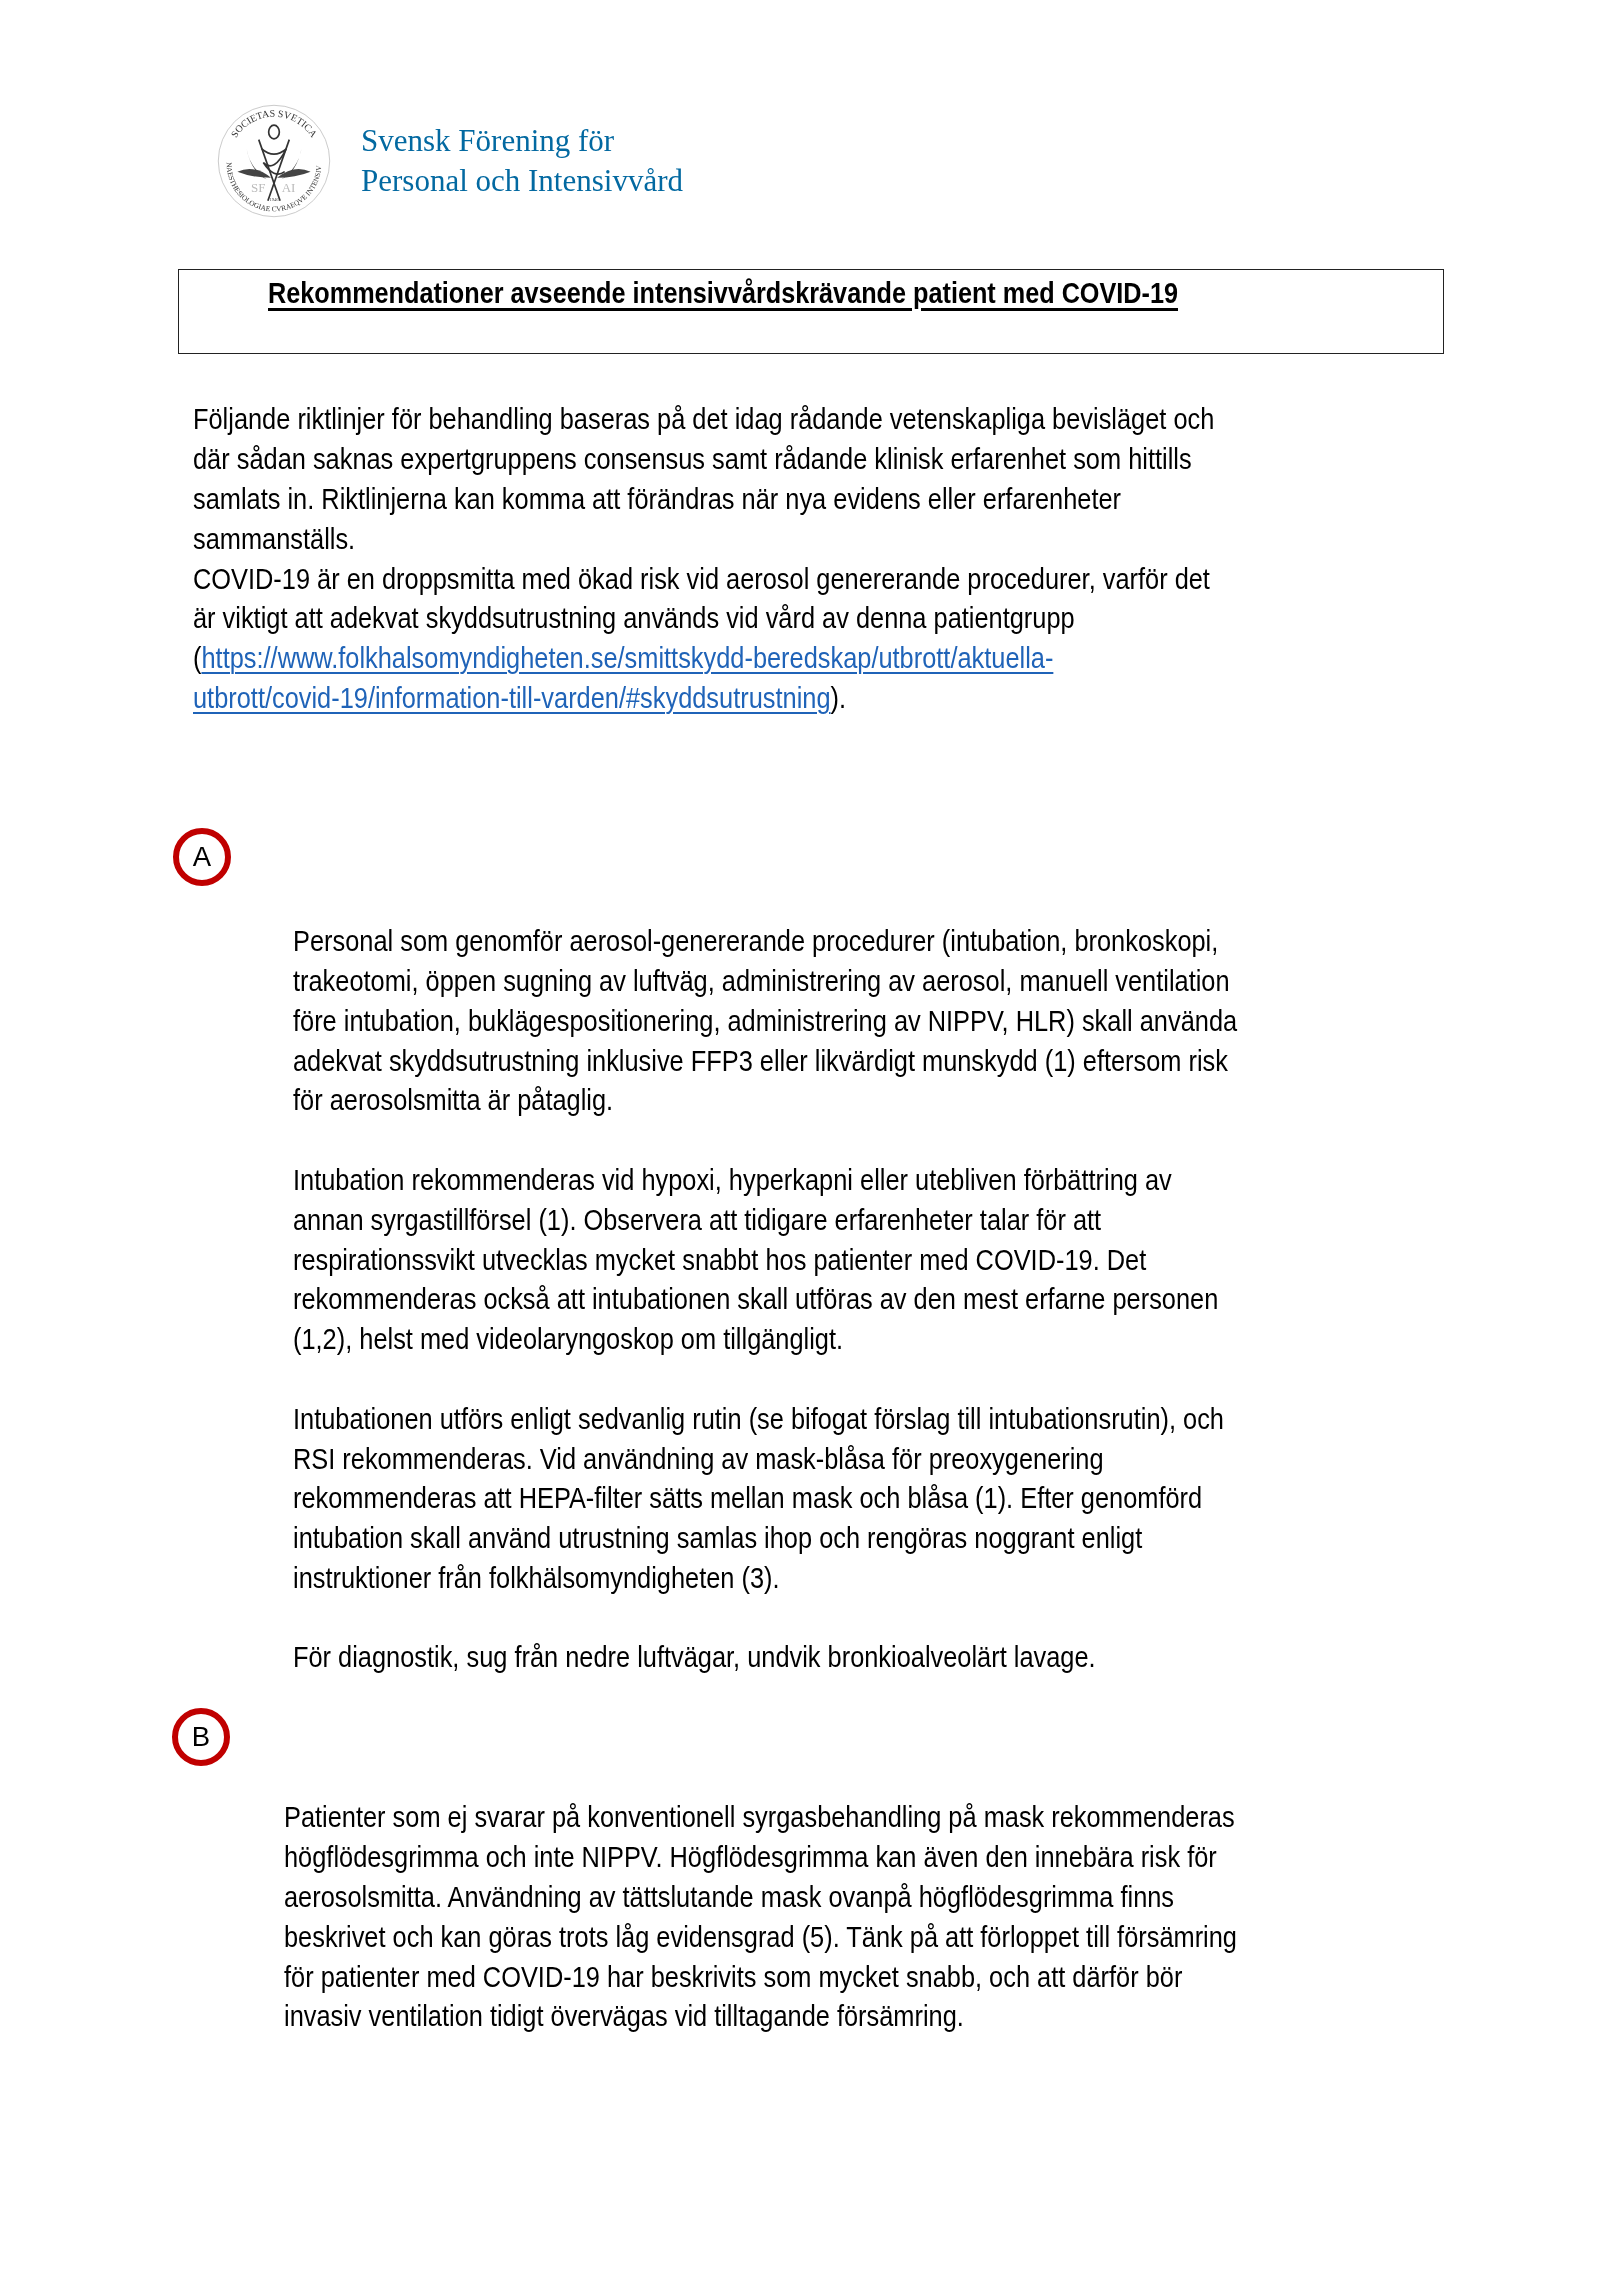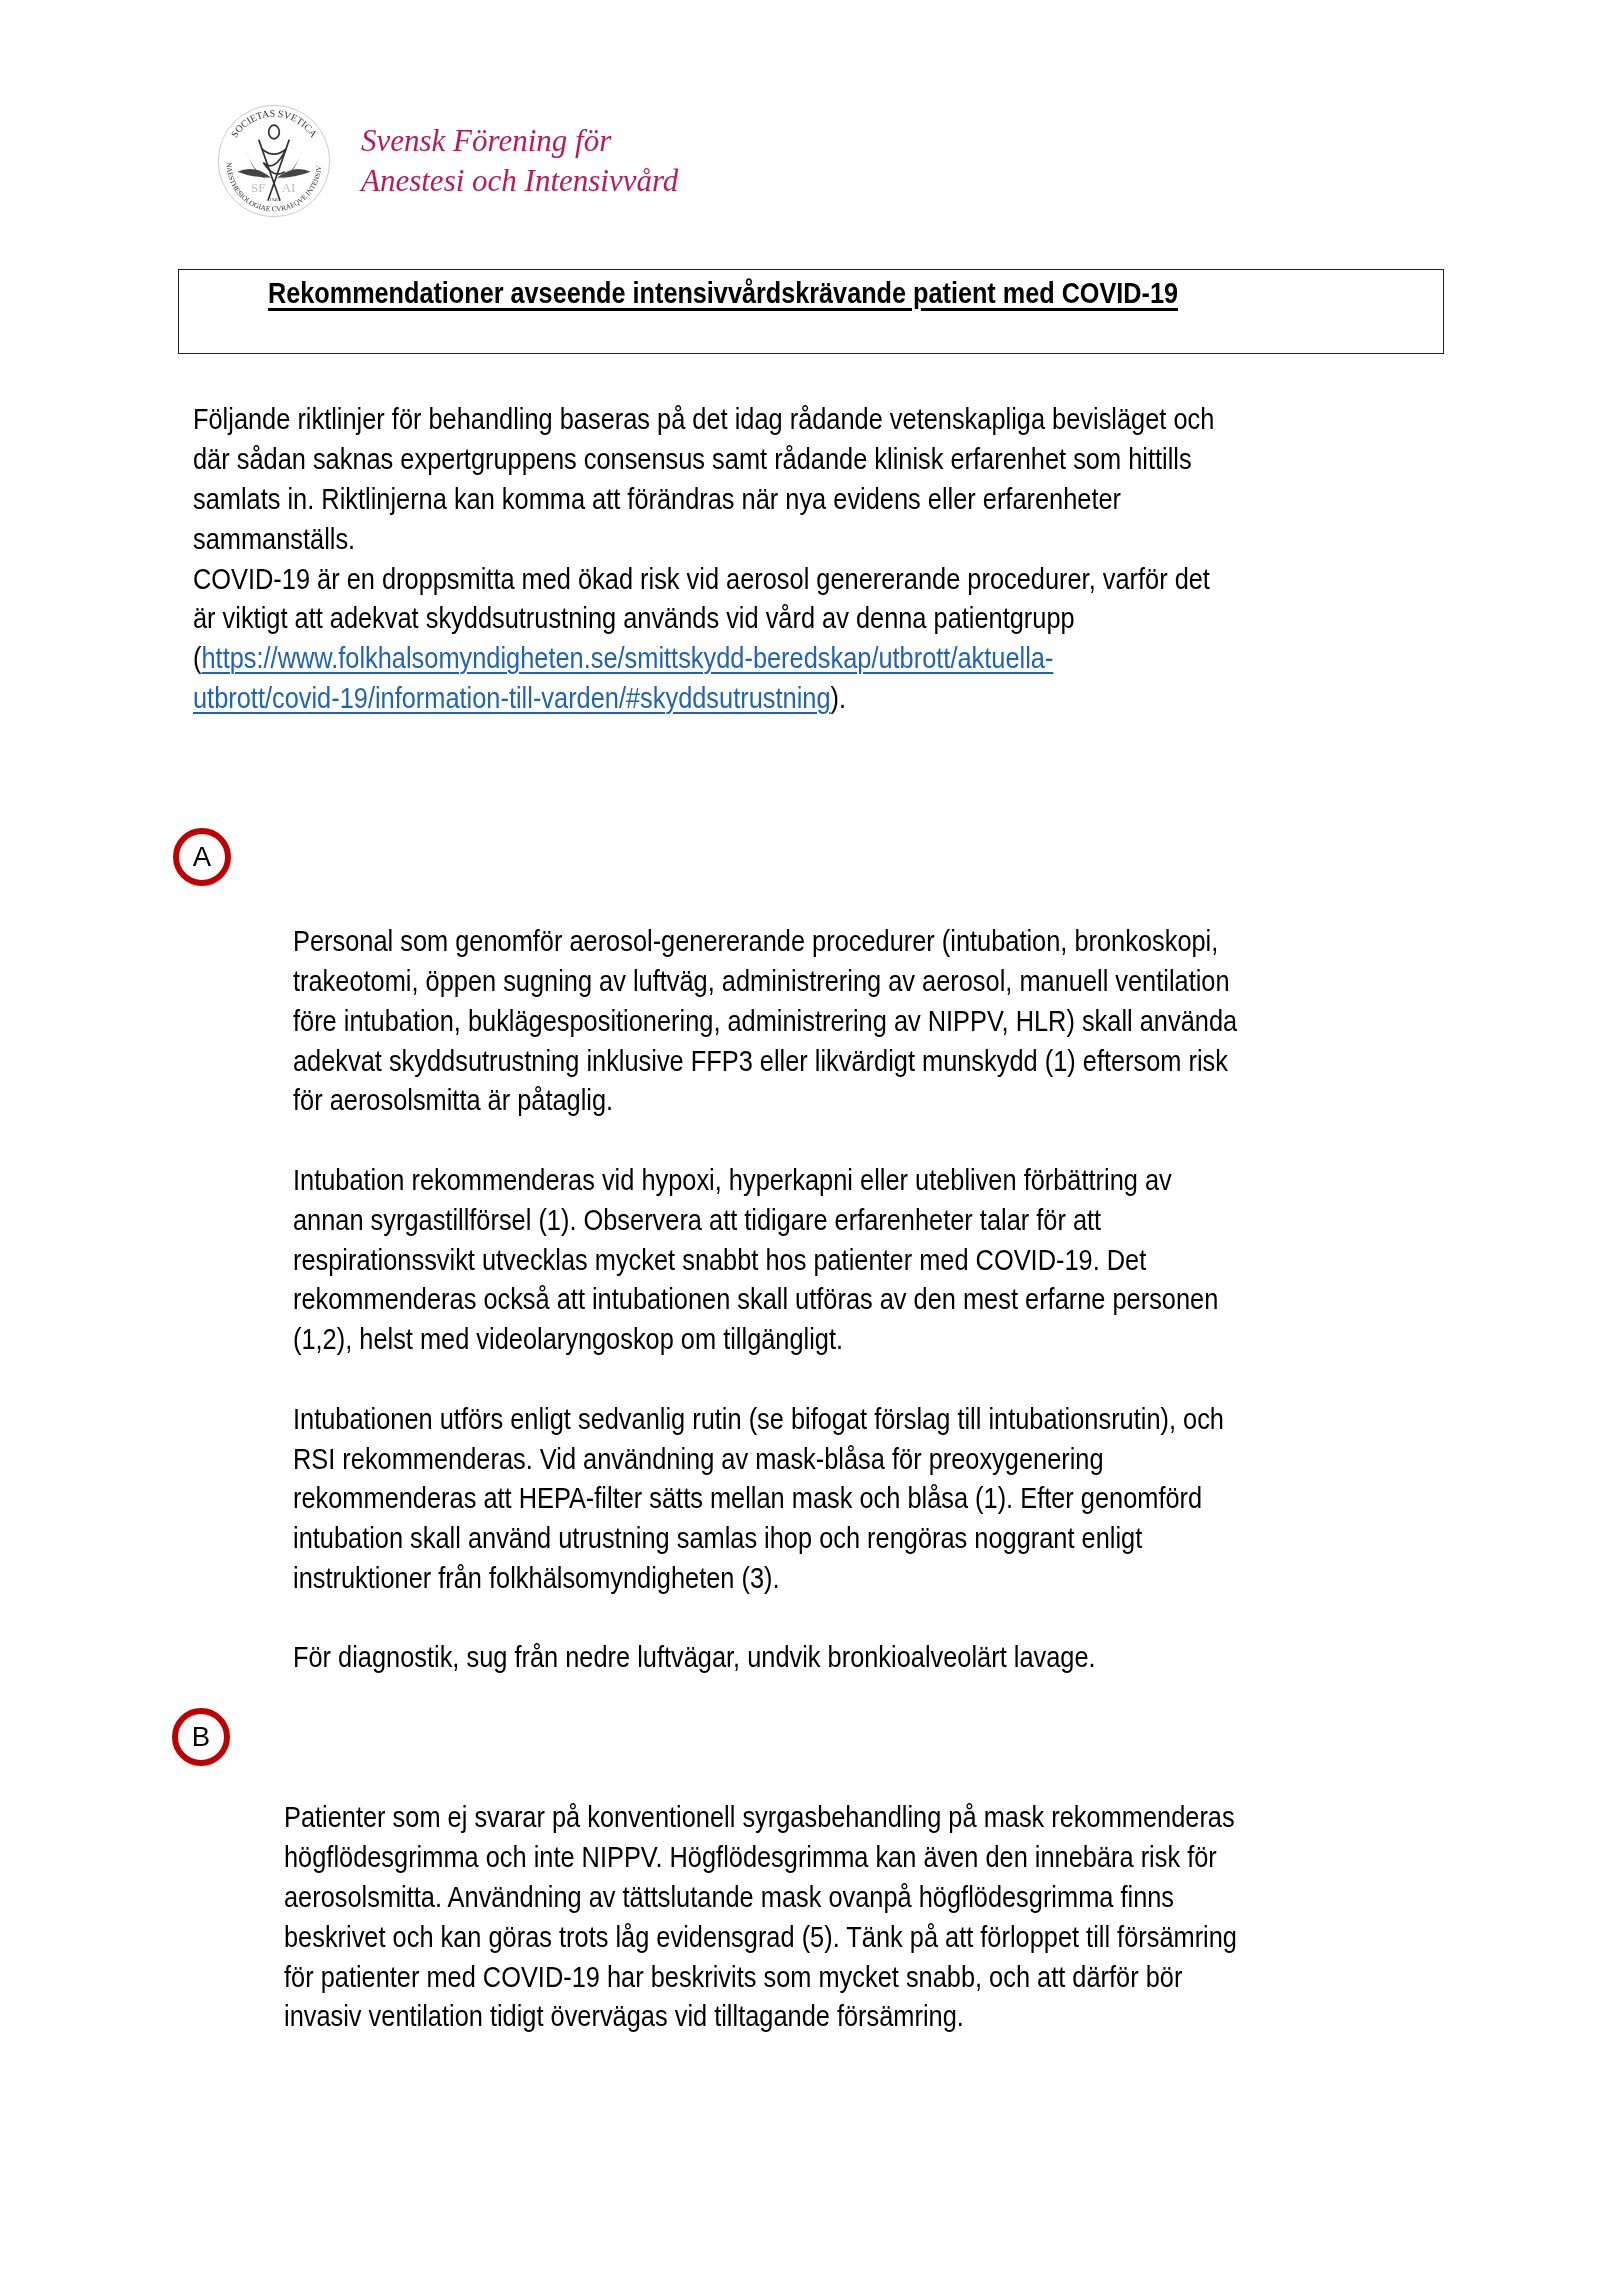--- a/index.html
+++ b/index.html
@@ -3,21 +3,21 @@
 <meta charset="utf-8">
 <style>
   html, body { margin: 0; padding: 0; background: #ffffff; }
   body { width: 1622px; height: 2295px; position: relative; overflow: hidden;
          font-family: "Liberation Sans", sans-serif; color: #000; }
   .abs { position: absolute; }
 
   
   #logo { left: 216px; top: 103px; width: 116px; height: 116px; }
   .org-line { position: absolute; left: 361px; font-family: "Liberation Serif", serif;
-              font-size: 31px; color: #be185d; white-space: nowrap; line-height: 1; font-style: italic; }
+              font-size: 31px; color: #0369a1; white-space: nowrap; line-height: 1; }
   #org-line-1 { top: 125px; }
   #org-line-2 { top: 165px; }
 
   
   #title-box { left: 178px; top: 269px; width: 1266px; height: 85px;
                border: 1.5px solid #222; box-sizing: border-box; }
   #doc-title { position: absolute; left: 268px; top: 279px; font-weight: bold;
                font-size: 29px; white-space: nowrap; text-decoration: underline;
                text-decoration-thickness: 3.1px; text-underline-offset: 4.6px;
                transform-origin: left top; transform: scaleX(0.87); line-height: 1; }
@@ -65,21 +65,21 @@
       <path d="M124 90 Q102 80 80 98 Q104 98 124 90 Z"></path>
       <path d="M40 60 Q44 84 66 100 Q46 90 40 60 Z"></path>
       <path d="M112 60 Q108 84 86 100 Q106 90 112 60 Z"></path>
     </g>
     <text x="46" y="116" font-family="Liberation Serif, serif" font-size="17" fill="#bbb">SF</text>
     <text x="86" y="116" font-family="Liberation Serif, serif" font-size="17" fill="#bbb">AI</text>
     <text x="76" y="128" text-anchor="middle" font-family="Liberation Serif, serif" font-size="6" fill="#444">1946</text>
   </svg>
 </div>
 <div id="org-line-1" class="org-line">Svensk Förening för</div>
-<div id="org-line-2" class="org-line">Anestesi och Intensivvård</div>
+<div id="org-line-2" class="org-line">Personal och Intensivvård</div>
 
 <div id="title-box" class="abs"></div>
 <div id="doc-title">Rekommendationer avseende intensivvårdskrävande patient med COVID-19</div>
 
 <div>
   <div class="line" style="left:193px; top:399px;">Följande riktlinjer för behandling baseras på det idag rådande vetenskapliga bevisläget och</div>
   <div class="line" style="left:193px; top:439px;">där sådan saknas expertgruppens consensus samt rådande klinisk erfarenhet som hittills</div>
   <div class="line" style="left:193px; top:479px;">samlats in. Riktlinjerna kan komma att förändras när nya evidens eller erfarenheter</div>
   <div class="line" style="left:193px; top:519px;">sammanställs.</div>
   <div class="line" style="left:193px; top:559px;">COVID-19 är en droppsmitta med ökad risk vid aerosol genererande procedurer, varför det</div>

